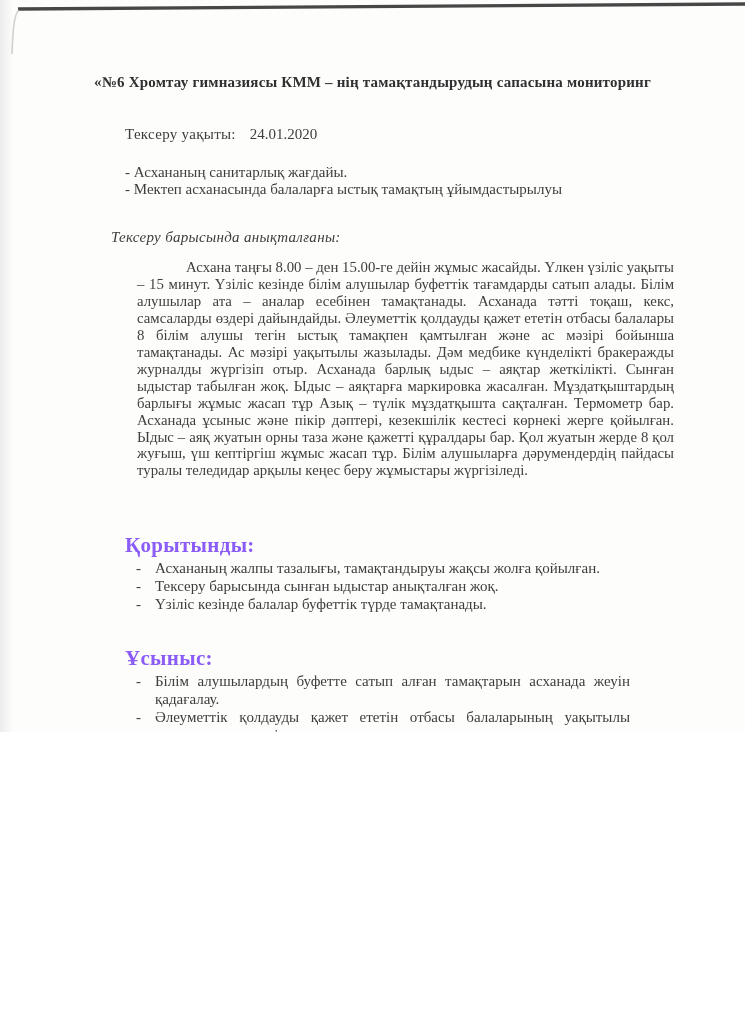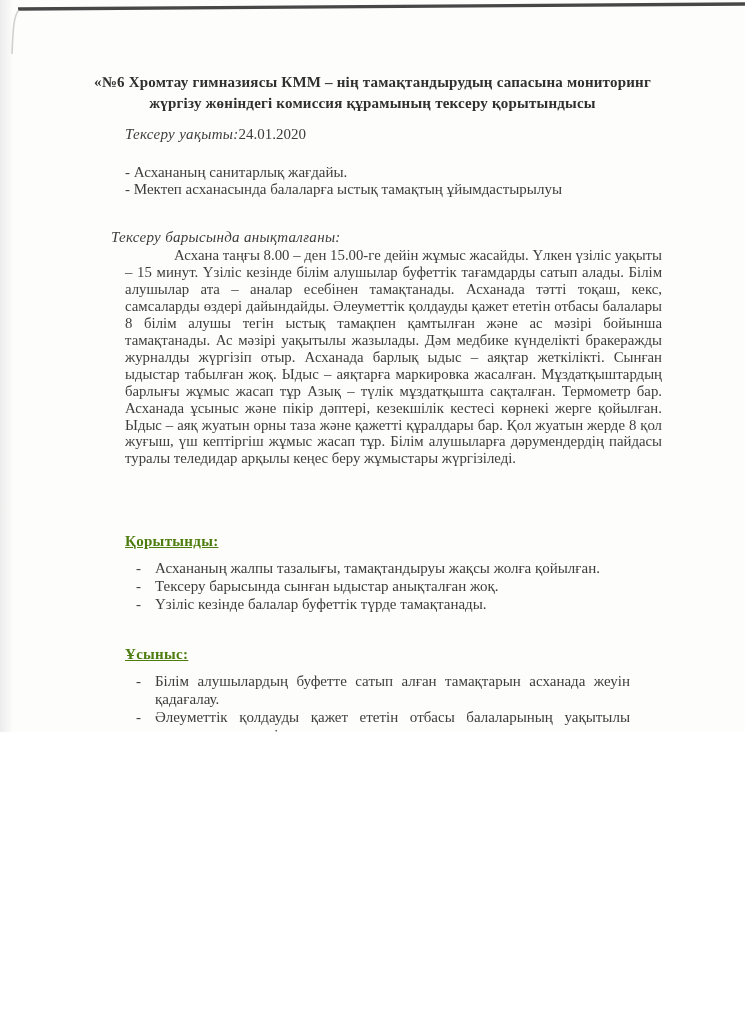--- a/index.html
+++ b/index.html
@@ -18,29 +18,29 @@
     background:linear-gradient(to right,#ececec,#fbfbfa);
     z-index:0;
   }
   .abs{position:absolute;color:#3d3d3d;}
   .doc-title{
     top:72px;left:85px;width:575px;text-align:center;
     font-weight:bold;font-size:15px;line-height:21px;color:#303030;
     letter-spacing:.2px;z-index:2;
   }
   .date-line{top:126px;left:125px;font-size:15px;z-index:2;}
-  .date-line .lbl{font-style:italic;letter-spacing:.3px;}
+  .date-line .lbl{margin-right:14px;letter-spacing:.3px;}
   .purpose{top:164px;left:125px;width:545px;font-size:15px;line-height:17.3px;z-index:2;}
   .purpose .hd{font-style:italic;letter-spacing:.3px;}
   .findings-hd{top:229px;left:111px;font-size:15px;font-style:italic;letter-spacing:.3px;z-index:2;}
   .findings-par{
     top:247px;left:125px;width:537px;font-size:14.8px;line-height:16.95px;
-    text-align:justify;text-indent:49px;color:#3e3e3e;z-index:2;margin:0;
+    text-align:justify;text-indent:49px;color:#3e3e3e;z-index:2;margin:12px;
   }
-  .sec-hd{font-weight:bold;font-size:15px;color:#4d7c0f;letter-spacing:.3px;z-index:2;text-decoration:underline;}
+  .sec-hd{font-weight:bold;font-size:21px;color:#8b5cf6;letter-spacing:.3px;z-index:2;}
   .hd-conclusion{top:533px;left:125px;}
   .hd-suggestion{top:646px;left:125px;}
   .dash-list{left:125px;font-size:15px;line-height:18.2px;z-index:2;}
   .list-conclusion{top:559px;width:530px;}
   .list-suggestion{top:673px;width:505px;line-height:17.9px;}
   .li{display:flex;align-items:flex-start;}
   .li .dash{flex:0 0 30px;padding-left:11px;box-sizing:border-box;}
   .li .li-text{flex:1;text-align:justify;}
   .sig-row{font-size:17px;z-index:2;}
   .row-chair{top:796px;left:125px;width:560px;}
@@ -69,21 +69,20 @@
     </g>
   </svg>
 
   <svg id="edge-layer" class="layer" width="745" height="1024" viewBox="0 0 745 1024">
     <path d="M18,9 L745,4" fill="none" stroke-width="3.4" stroke="#474747"></path>
     <path d="M19,10 C14,15 13,27 12,54" fill="none" stroke="#bdbdbd" stroke-width="1.6" opacity="0.7"></path>
   </svg>
 
   <div class="abs doc-title">
     <div>«№6  Хромтау гимназиясы КММ – нің тамақтандырудың  сапасына мониторинг</div>
-    <div>жүргізу  жөніндегі  комиссия құрамының тексеру қорытындысы</div>
   </div>
 
   <div class="abs date-line">
     <span class="lbl">Тексеру  уақыты:</span><span>24.01.2020</span>
   </div>
 
   <div class="abs purpose">
     <div>- Асхананың санитарлық жағдайы.</div>
     <div>- Мектеп асханасында  балаларға  ыстық тамақтың  ұйымдастырылуы</div>
   </div>

